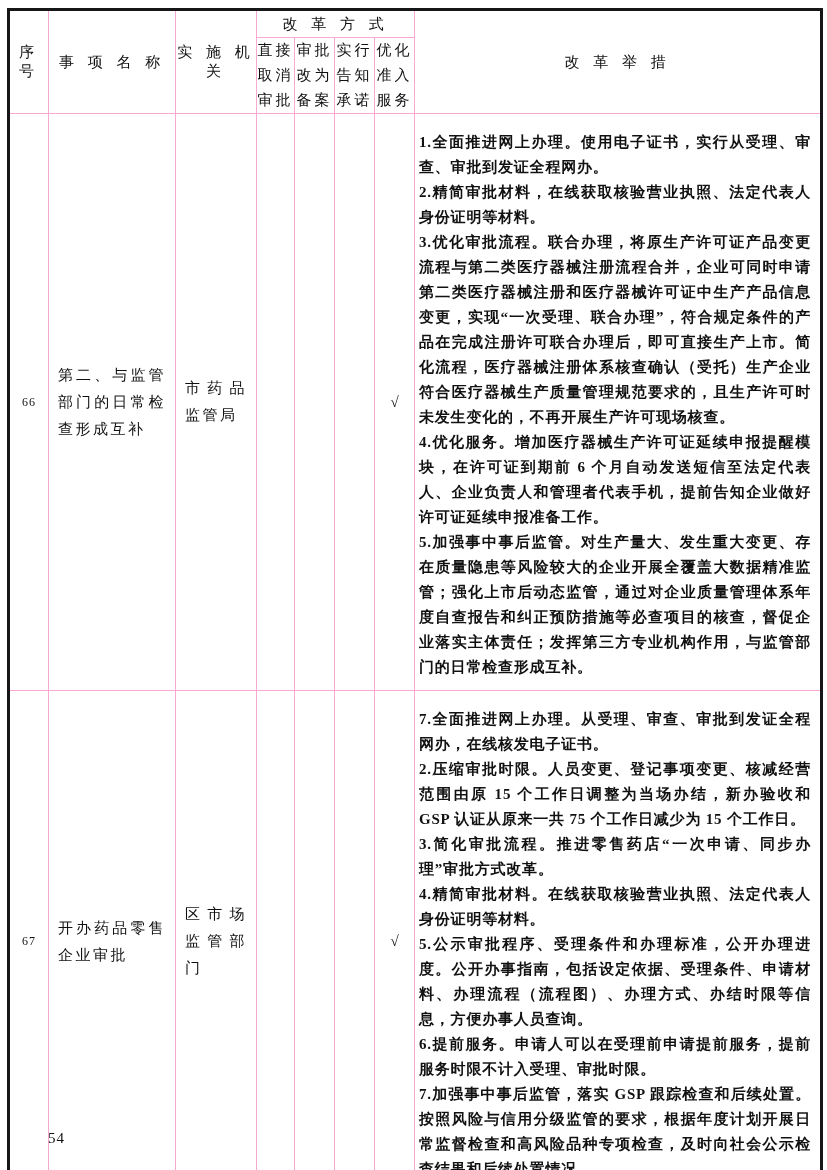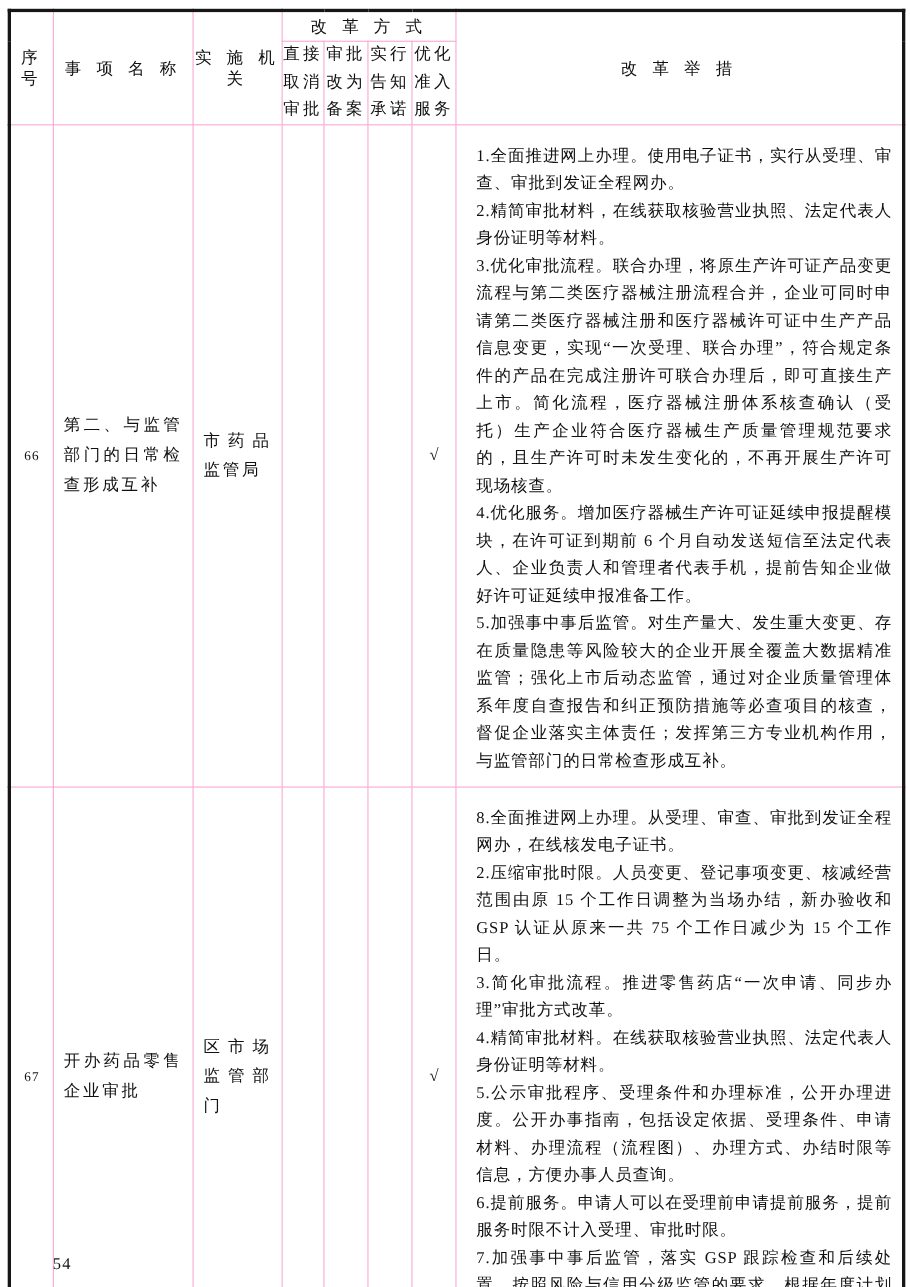--- a/index.html
+++ b/index.html
@@ -21,30 +21,30 @@
 
   .th-main  { text-align: center; font-size: 15px; letter-spacing: 5px; }
   .th-sub   { text-align: center; font-size: 15px; line-height: 25px; letter-spacing: 3px; white-space: pre-line; }
   .cell-seq { text-align: center; font-size: 12px; letter-spacing: 1px; }
   .cell-name, .cell-agency {
     font-size: 15px; line-height: 27px; letter-spacing: 2.5px;
     text-align: justify; text-align-last: left; padding: 0 9px;
   }
   .cell-check { text-align: center; font-size: 15px; }
   .cell-measures {
-    vertical-align: top; padding: 16px 9px 10px 18px;
-    font-size: 15px; line-height: 25px;
+    vertical-align: top; padding: 16px 9px 10px 4px;
+    font-size: 15px; line-height: 25px; font-weight: bold;
   }
   .cell-measures p {
     text-align: justify; text-align-last: left;
     letter-spacing: 0.8px;
   }
 
   .footer { position: absolute; left: 0; top: 1126px; width: 827px; height: 30px; font-size: 15px; }
-  .footer .pageno { position: absolute; left: 48px; top: 16px; letter-spacing: 1px; }
+  .footer .pageno { position: absolute; left: 48px; top: 4px; letter-spacing: 1px; }
   .footer .issue  { position: absolute; left: 0; width: 100%; text-align: center; letter-spacing: 2px; }
 </style>
 </head>
 <body>
 
 <div class="page">
 
   <table class="doc">
     <colgroup>
       <col style="width:40px">
@@ -99,21 +99,21 @@
 
     <tr style="height:488px">
       <td class="cell-seq">67</td>
       <td class="cell-name">开办药品零售企业审批</td>
       <td class="cell-agency">区市场监管部门</td>
       <td class="cell-check"></td>
       <td class="cell-check"></td>
       <td class="cell-check"></td>
       <td class="cell-check">√</td>
       <td class="cell-measures">
-        <p>8.全面推进网上办理。从受理、审查、审批到发证全程网办，在线核发电子证书。</p>
+        <p>7.全面推进网上办理。从受理、审查、审批到发证全程网办，在线核发电子证书。</p>
         <p>2.压缩审批时限。人员变更、登记事项变更、核减经营范围由原 15 个工作日调整为当场办结，新办验收和 GSP 认证从原来一共 75 个工作日减少为 15 个工作日。</p>
         <p>3.简化审批流程。推进零售药店“一次申请、同步办理”审批方式改革。</p>
         <p>4.精简审批材料。在线获取核验营业执照、法定代表人身份证明等材料。</p>
         <p>5.公示审批程序、受理条件和办理标准，公开办理进度。公开办事指南，包括设定依据、受理条件、申请材料、办理流程（流程图）、办理方式、办结时限等信息，方便办事人员查询。</p>
         <p>6.提前服务。申请人可以在受理前申请提前服务，提前服务时限不计入受理、审批时限。</p>
         <p>7.加强事中事后监管，落实 GSP 跟踪检查和后续处置。按照风险与信用分级监管的要求，根据年度计划开展日常监督检查和高风险品种专项检查，及时向社会公示检查结果和后续处置情况。</p>
       </td>
     </tr>
   </tbody>
     </table>

